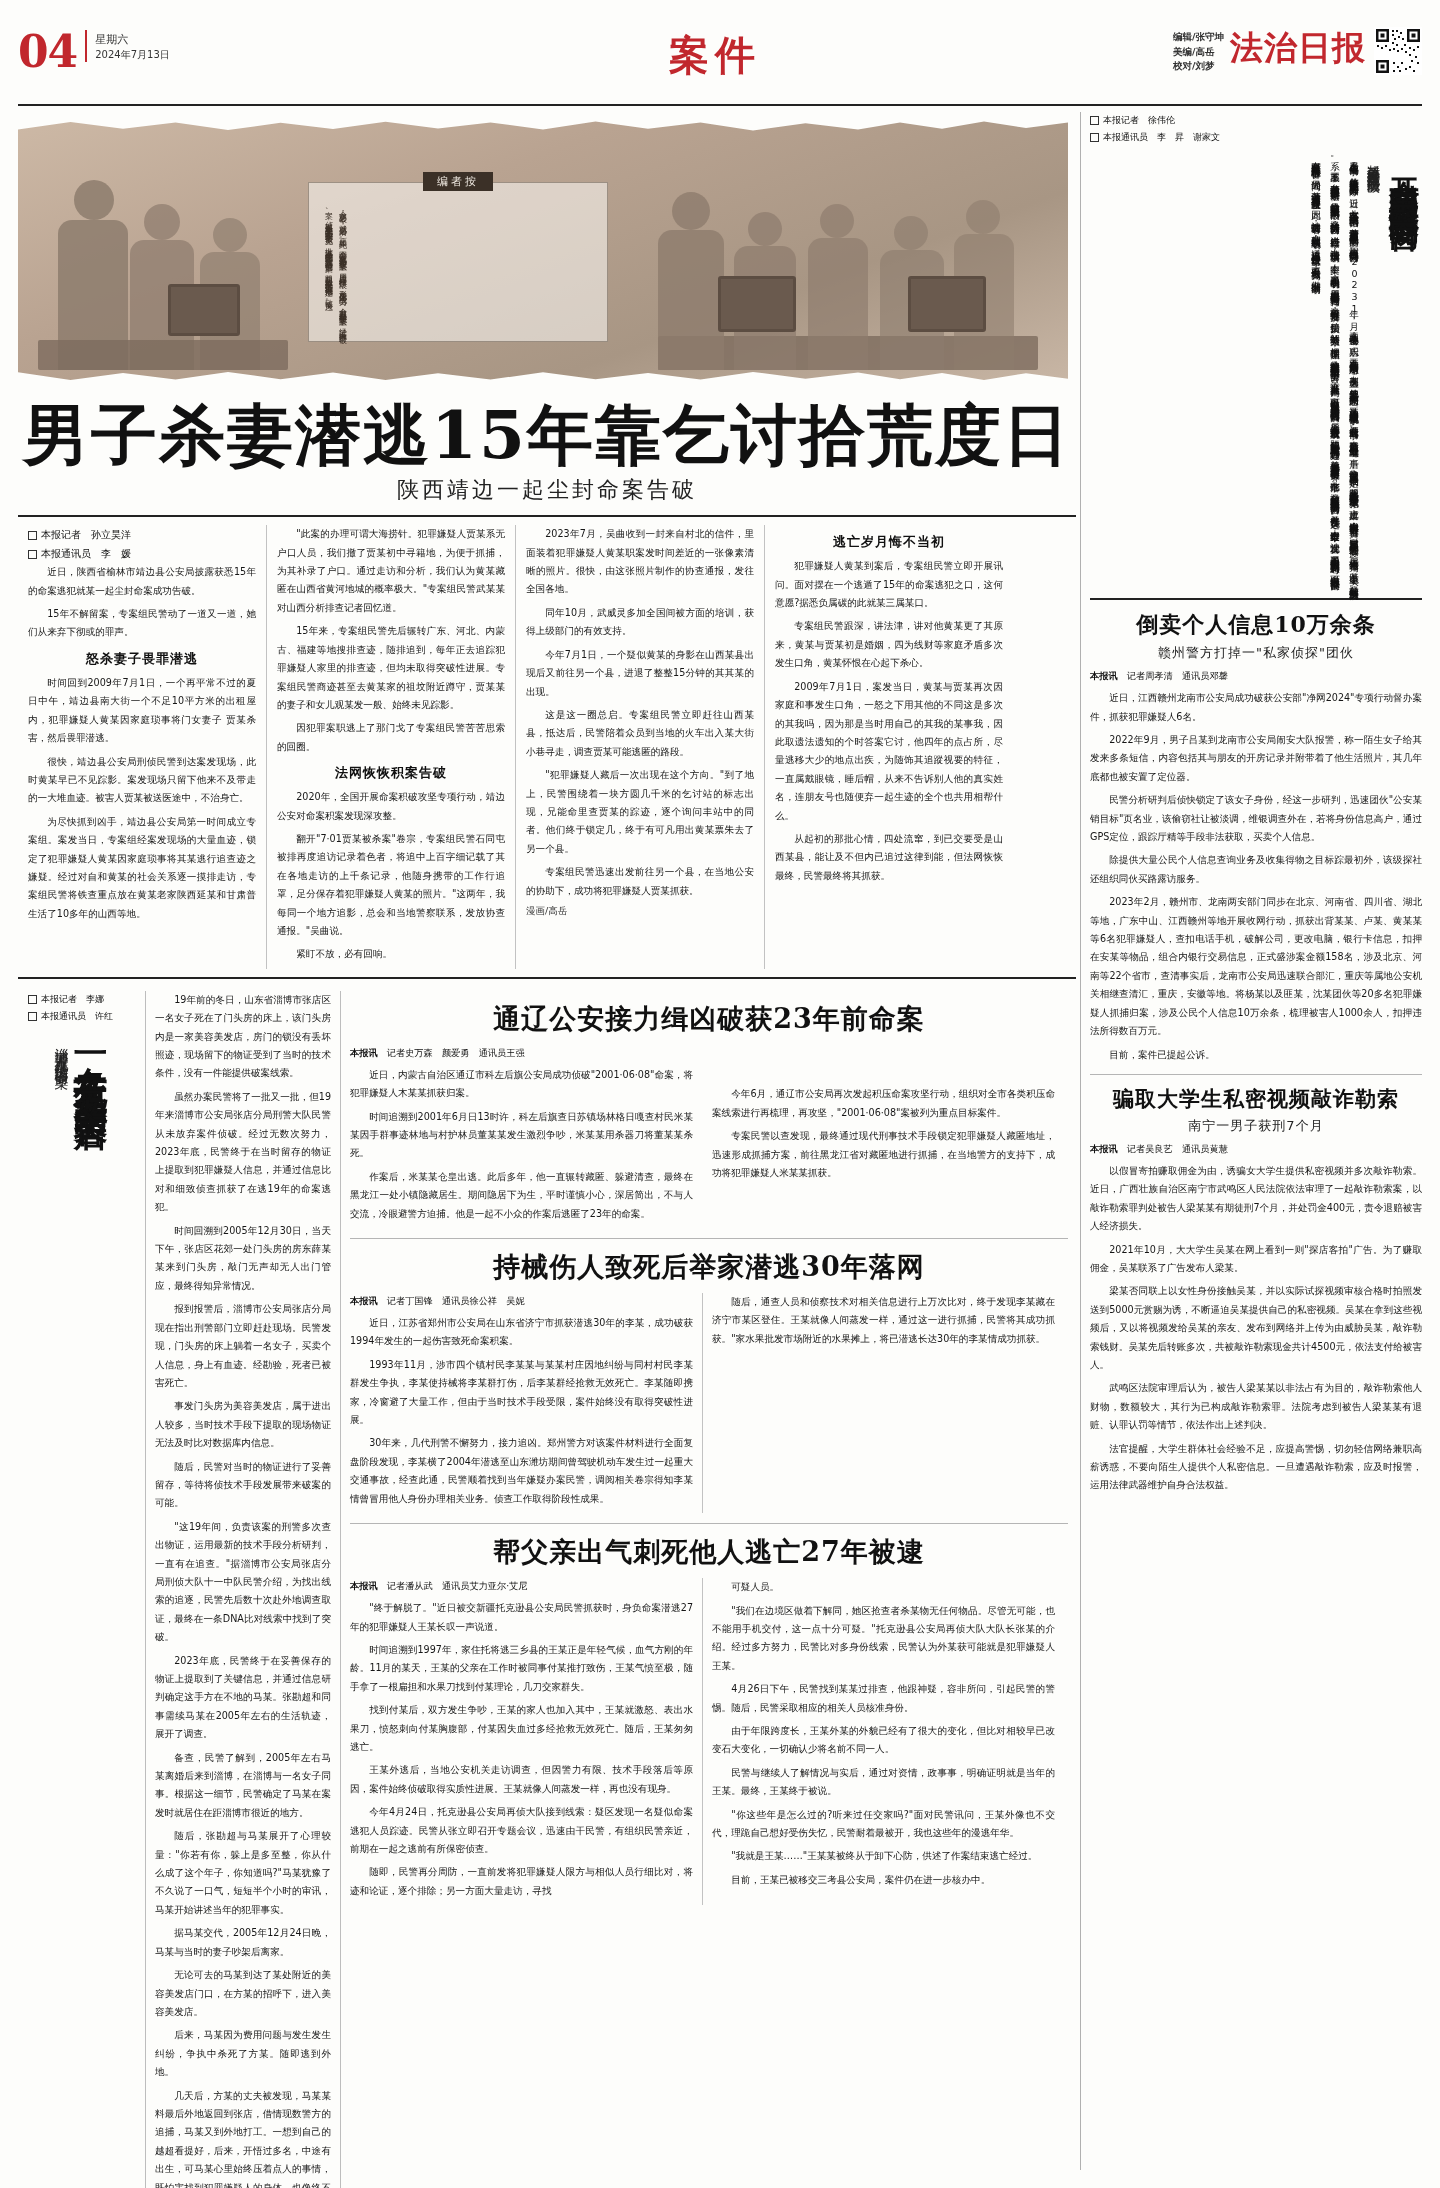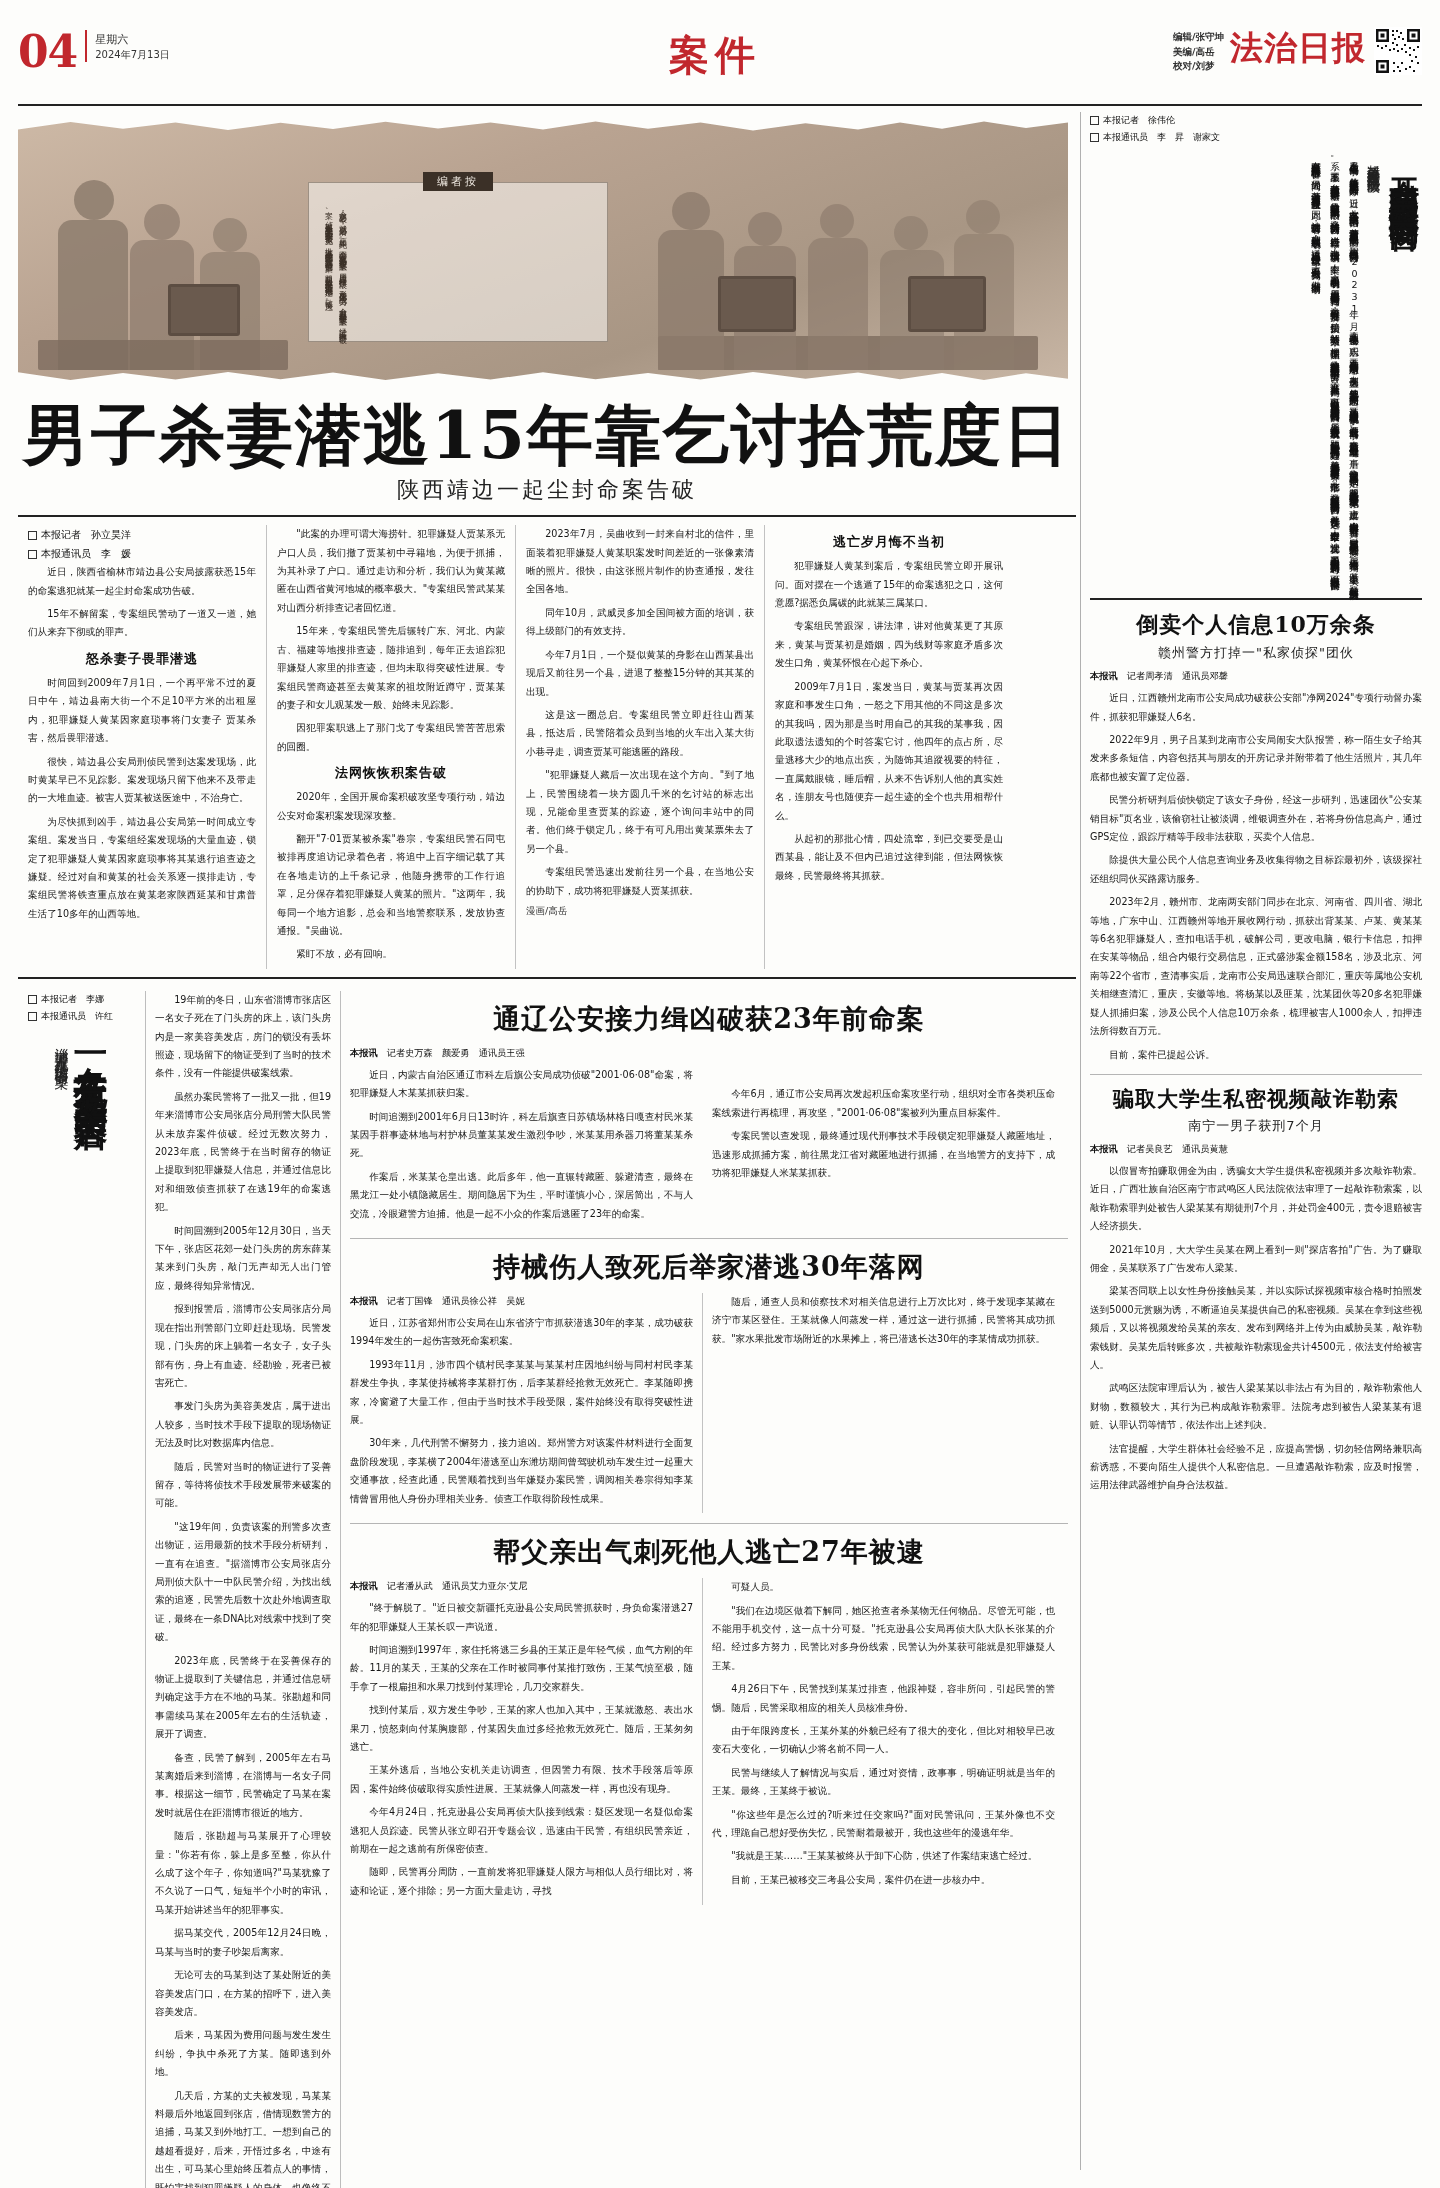--- a/index.html
+++ b/index.html
@@ -359,21 +359,21 @@
           </div>
         </div>
       </div>
 
       <div class="vsep"></div>
 
       <div class="bw-col" style="width:176px;">
         <p class="p">19年前的冬日，山东省淄博市张店区一名女子死在了门头房的床上，该门头房内是一家美容美发店，房门的锁没有丢坏照迹，现场留下的物证受到了当时的技术条件，没有一件能提供破案线索。</p>
         <p class="p">虽然办案民警将了一批又一批，但19年来淄博市公安局张店分局刑警大队民警从未放弃案件侦破。经过无数次努力，2023年底，民警终于在当时留存的物证上提取到犯罪嫌疑人信息，并通过信息比对和细致侦查抓获了在逃19年的命案逃犯。</p>
         <p class="p">时间回溯到2005年12月30日，当天下午，张店区花郊一处门头房的房东薛某某来到门头房，敲门无声却无人出门管应，最终得知异常情况。</p>
-        <p class="p">报到报警后，淄博市公安局张店分局现在指出刑警部门立即赶赴现场。民警发现，门头房的床上躺着一名女子，女子头部有伤，身上有血迹。经勘验，死者已被害死亡。</p>
+        <p class="p">报到报警后，淄博市公安局张店分局现在指出刑警部门立即赶赴现场。民警发现，门头房的床上躺着一名女子，买卖个人信息，身上有血迹。经勘验，死者已被害死亡。</p>
         <p class="p">事发门头房为美容美发店，属于进出人较多，当时技术手段下提取的现场物证无法及时比对数据库内信息。</p>
         <p class="p">随后，民警对当时的物证进行了妥善留存，等待将侦技术手段发展带来破案的可能。</p>
         <p class="p">"这19年间，负责该案的刑警多次查出物证，运用最新的技术手段分析研判，一直有在追查。"据淄博市公安局张店分局刑侦大队十一中队民警介绍，为找出线索的追逐，民警先后数十次赴外地调查取证，最终在一条DNA比对线索中找到了突破。</p>
         <p class="p">2023年底，民警终于在妥善保存的物证上提取到了关键信息，并通过信息研判确定这手方在不地的马某。张勘超和同事需续马某在2005年左右的生活轨迹，展开了调查。</p>
         <p class="p">备查，民警了解到，2005年左右马某离婚后来到淄博，在淄博与一名女子同事。根据这一细节，民警确定了马某在案发时就居住在距淄博市很近的地方。</p>
         <p class="p">随后，张勘超与马某展开了心理较量："你若有你，躲上是多至整，你从什么成了这个年子，你知道吗?"马某犹豫了不久说了一口气，短短半个小时的审讯，马某开始讲述当年的犯罪事实。</p>
         <p class="p">据马某交代，2005年12月24日晚，马某与当时的妻子吵架后离家。</p>
         <p class="p">无论可去的马某到达了某处附近的美容美发店门口，在方某的招呼下，进入美容美发店。</p>
         <p class="p">后来，马某因为费用问题与发生发生纠纷，争执中杀死了方某。随即逃到外地。</p>
         <p class="p">几天后，方某的丈夫被发现，马某某料最后外地返回到张店，借情现数警方的追捕，马某又到外地打工。一想到自己的越超看提好，后来，开悟过多名，中途有出生，可马某心里始终压着点人的事情，既怕害找到犯罪嫌疑人的身体，也像终不下是人所不下的一口气，终于开束他。</p>

